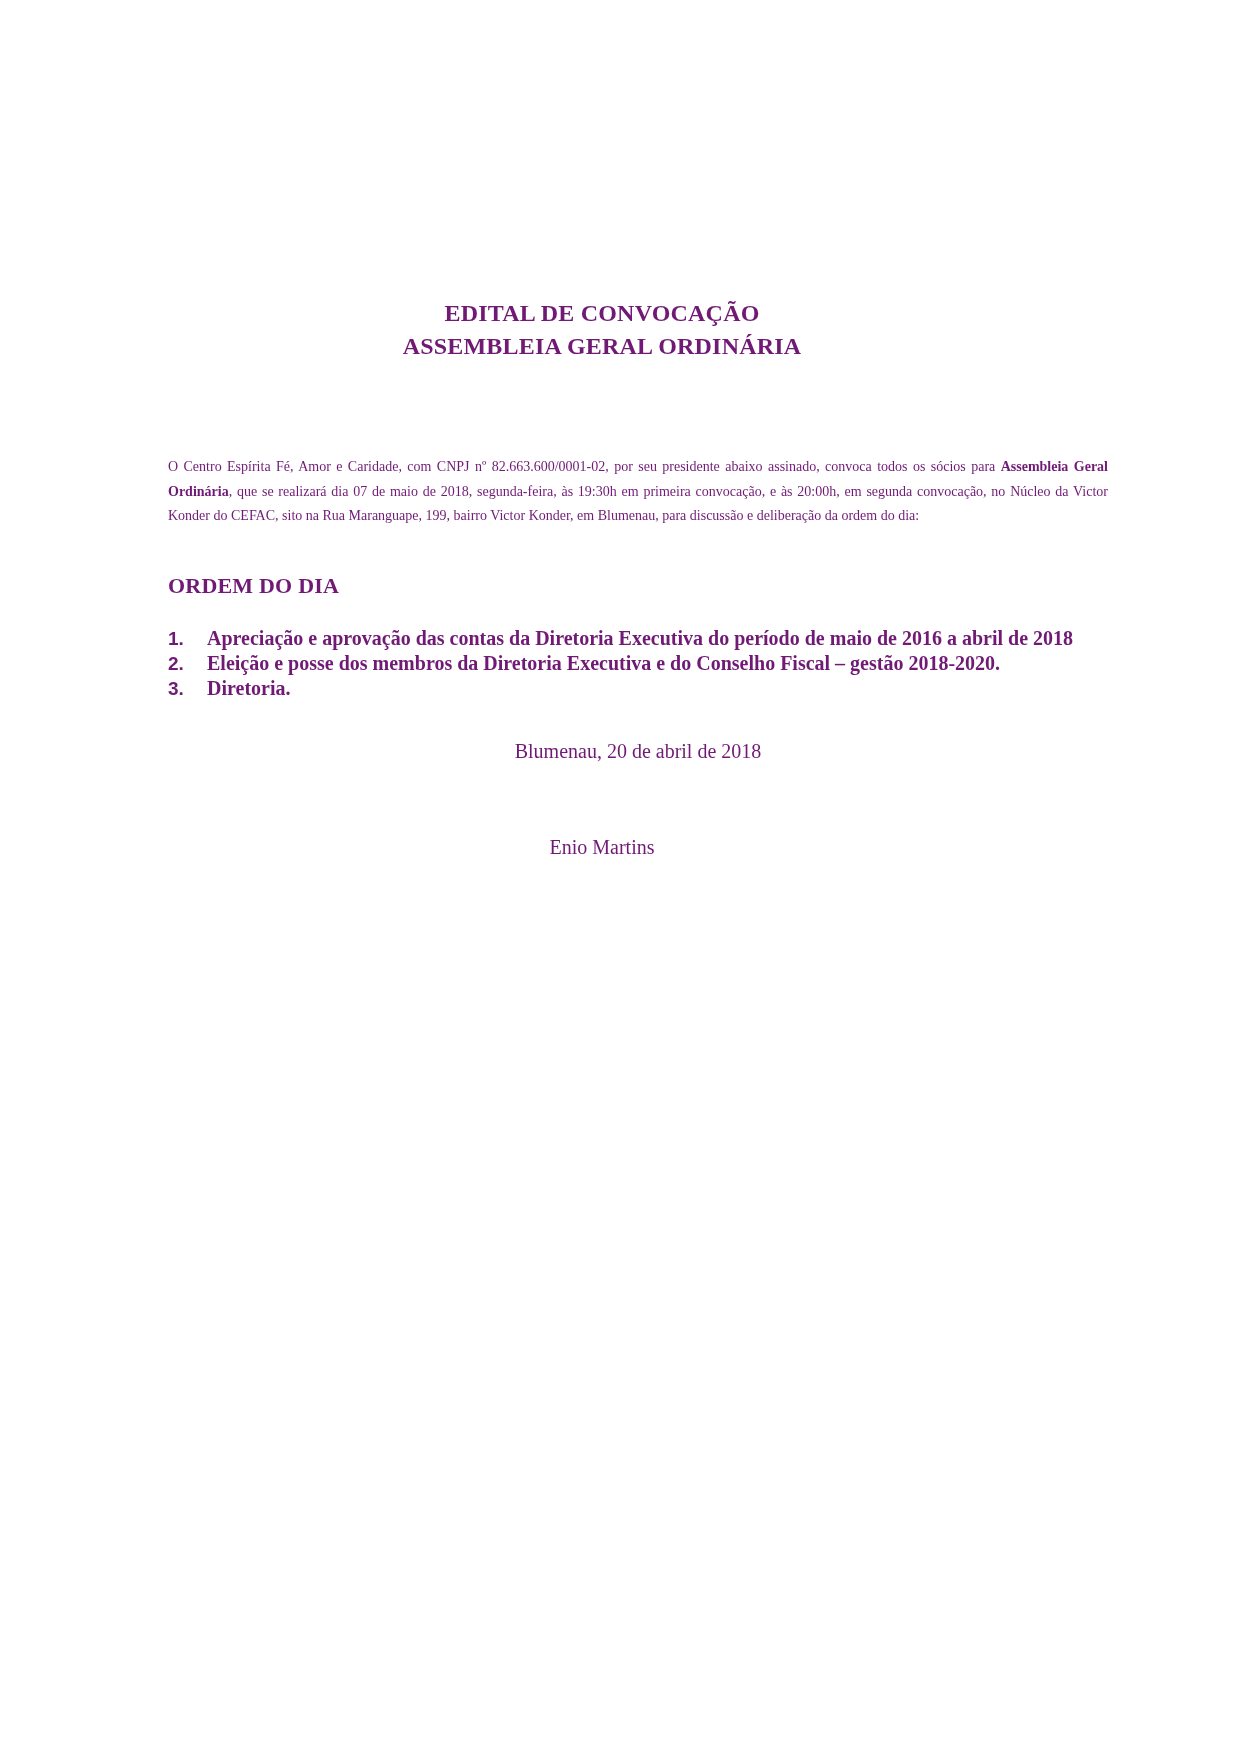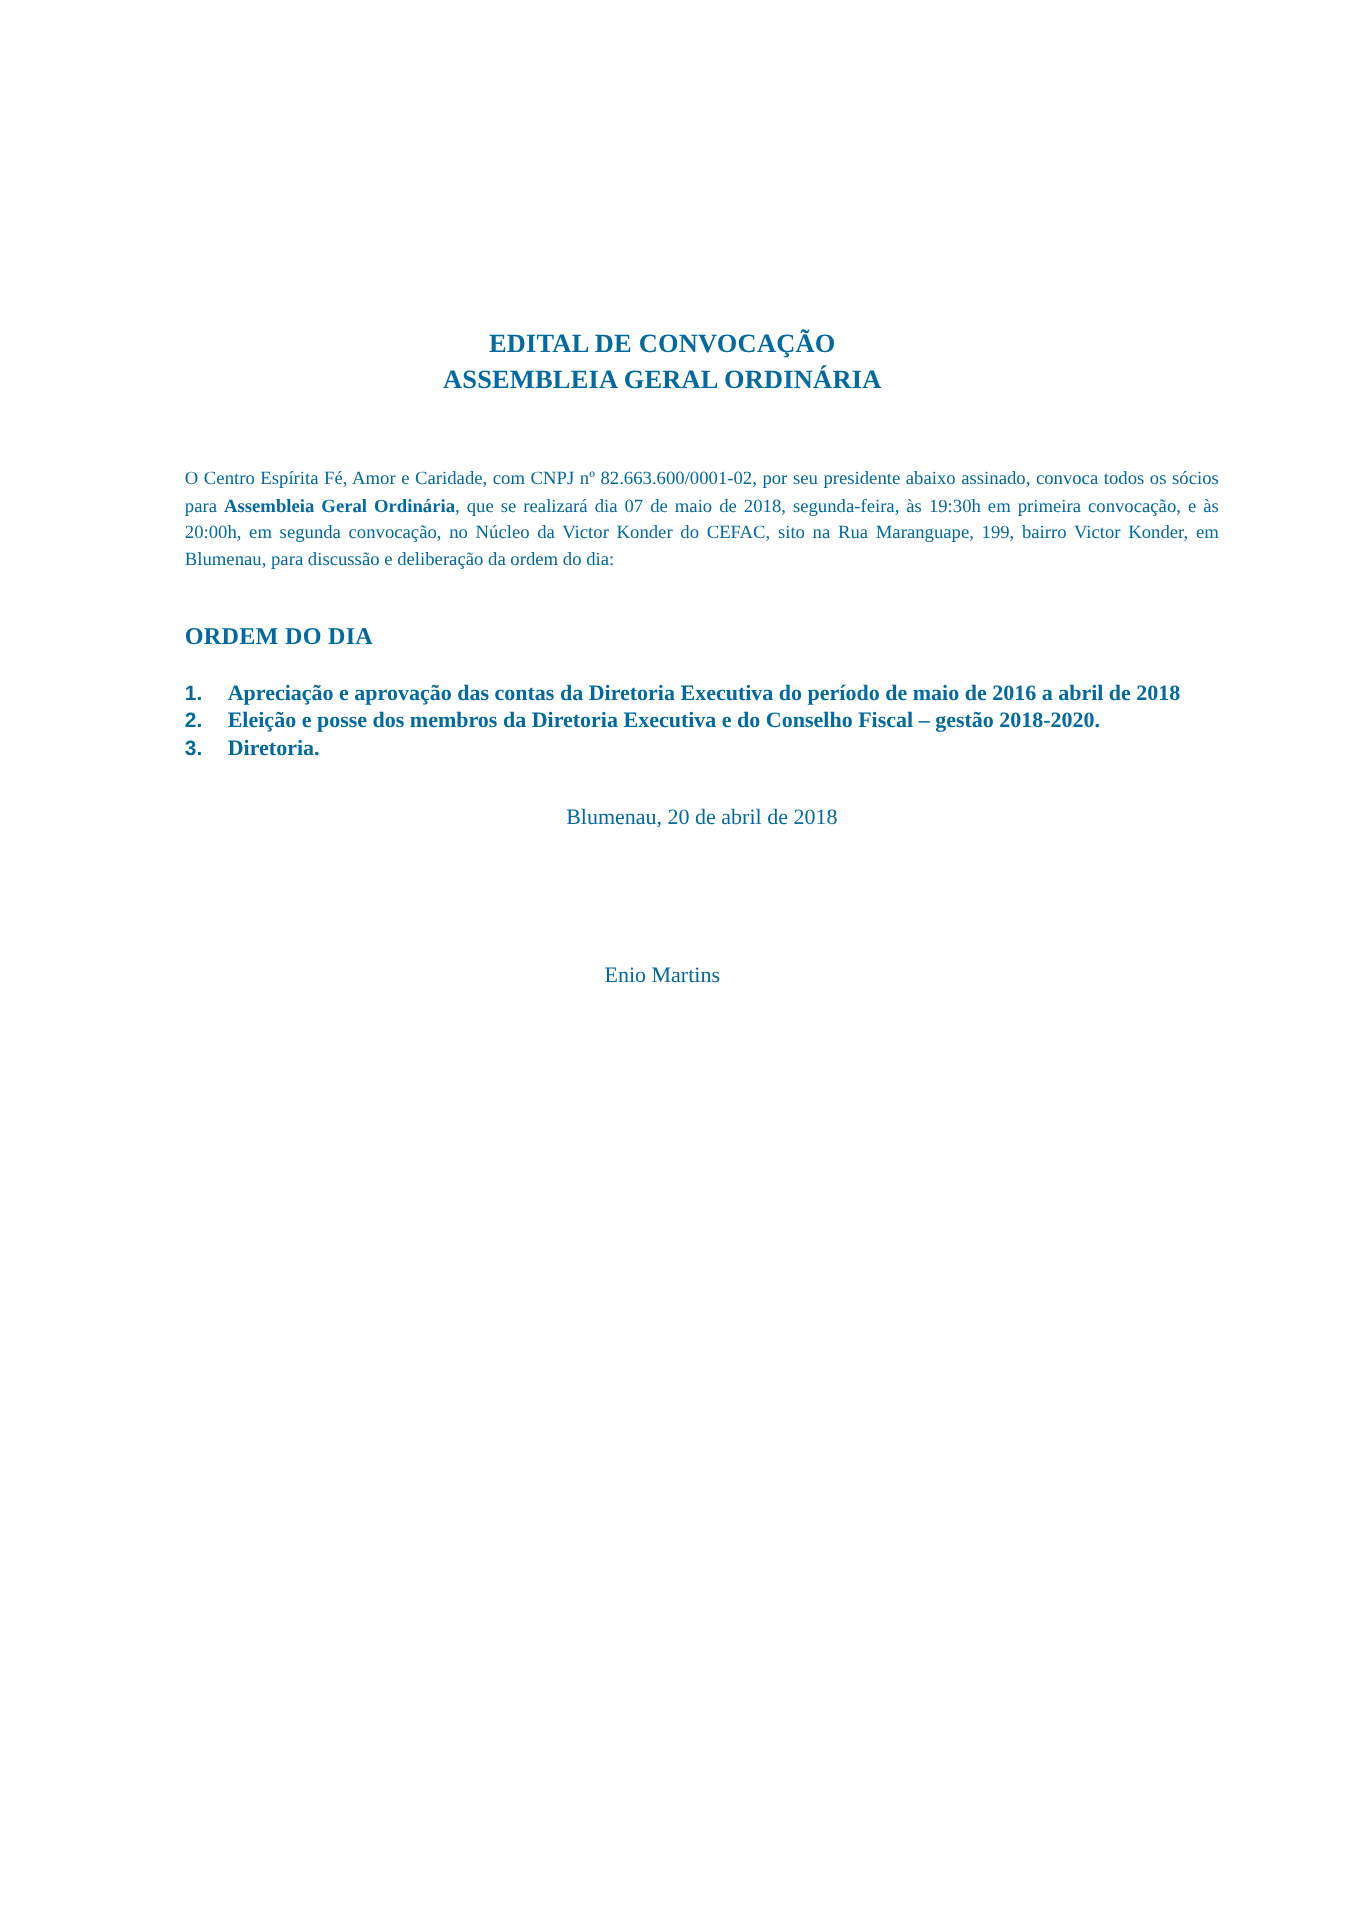--- a/index.html
+++ b/index.html
@@ -5,42 +5,42 @@
   html, body {
     margin: 0;
     padding: 0;
     background: #ffffff;
   }
   .page {
     position: relative;
     width: 1240px;
     height: 1753px;
     background: #ffffff;
-    color: #0369a1;
+    color: #701a75;
     font-family: "Liberation Serif", "DejaVu Serif", serif;
     overflow: hidden;
   }
   .content {
     position: absolute;
     left: 168px;
     top: 0;
     width: 940px;
   }
   .title-block {
     margin-top: 297px;
     padding-right: 72px;
     text-align: center;
     font-weight: 700;
     font-size: 24px;
     line-height: 33px;
     letter-spacing: 0.2px;
   }
   .intro {
-    margin-top: 60px;
-    font-size: 17px;
+    margin-top: 92px;
+    font-size: 14px;
     line-height: 24.6px;
     text-align: justify;
   }
   .intro .bold {
     font-weight: 700;
   }
   .agenda-heading {
     margin-top: 42px;
     text-align: left;
     font-weight: 700;
@@ -68,21 +68,21 @@
   .agenda-item .item-text {
     flex: 1;
   }
   .date-line {
     margin-top: 38px;
     text-align: center;
     font-size: 20px;
     line-height: 25px;
   }
   .signature {
-    margin-top: 119px;
+    margin-top: 71px;
     padding-right: 72px;
     text-align: center;
     font-size: 20px;
     line-height: 24px;
   }
 </style>
 </head>
 <body>
 
 <div class="page">

